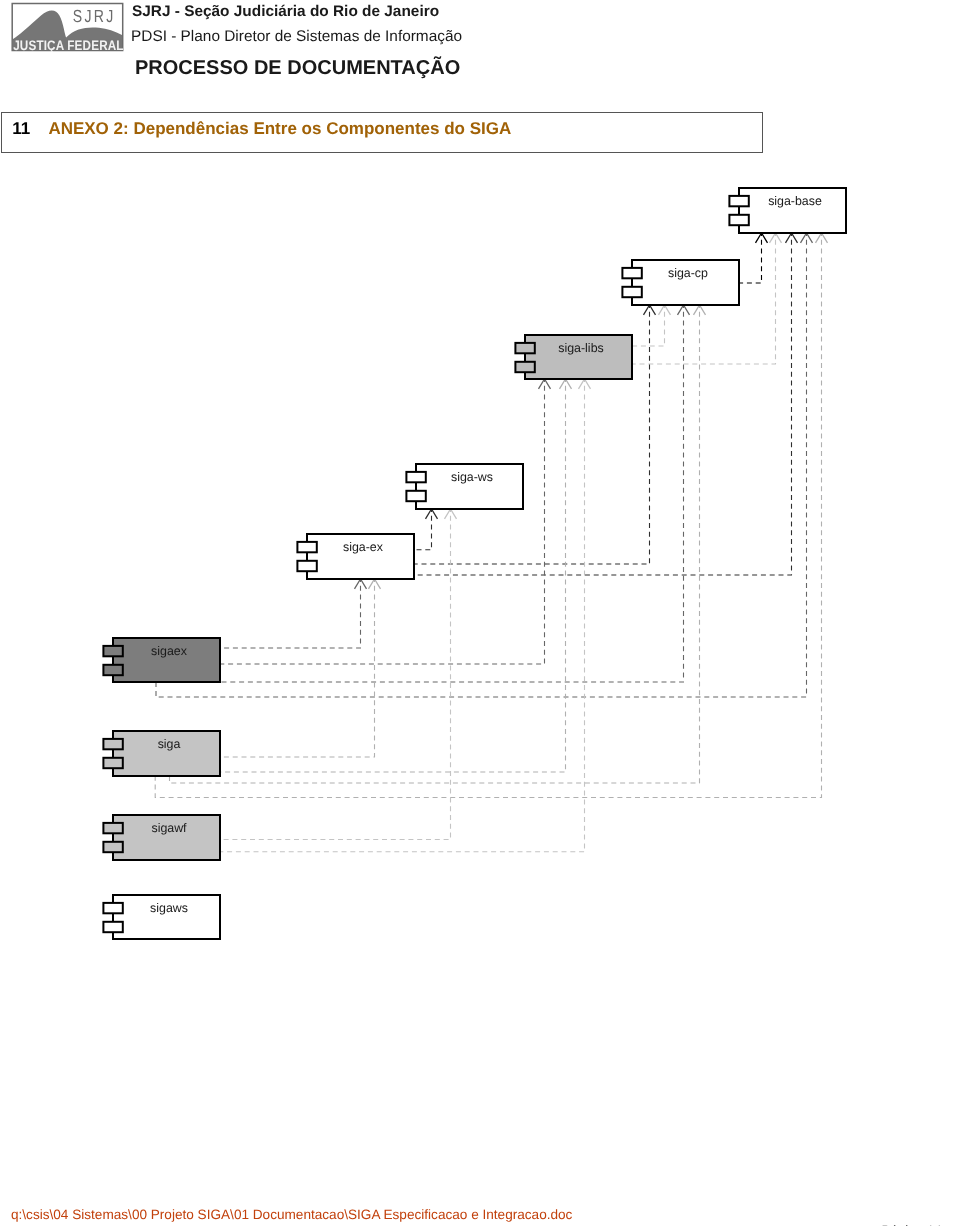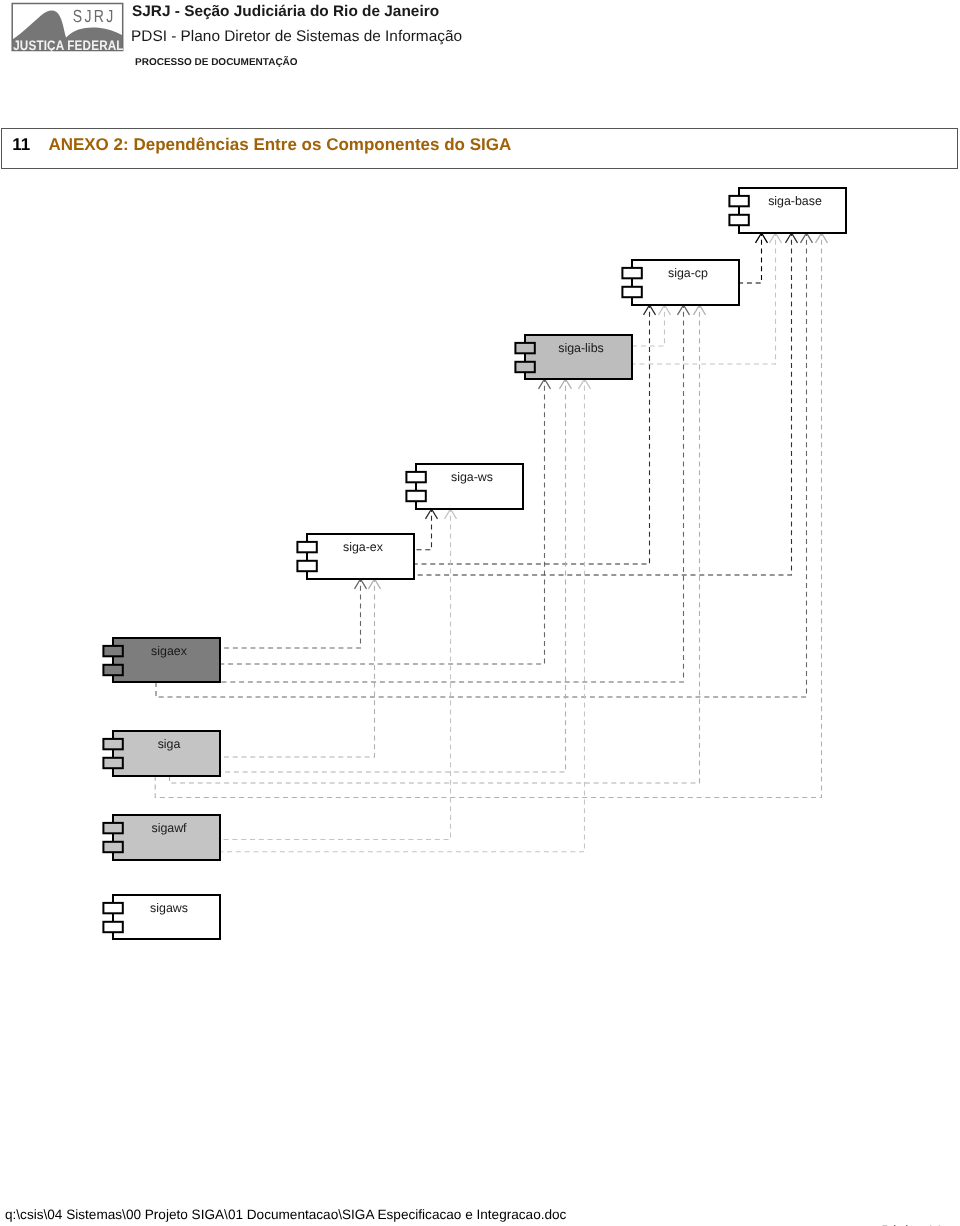--- a/index.html
+++ b/index.html
@@ -4,35 +4,35 @@
 <style>
   html,body{margin:0;padding:0;}
   body{width:960px;height:1226px;background:#ffffff;-webkit-font-smoothing:antialiased;text-rendering:geometricPrecision;
        font-family:"Liberation Sans",sans-serif;overflow:hidden;position:relative;}
 
   
   #header{position:absolute;left:0;top:0;width:960px;height:110px;}
   #logo{position:absolute;left:9.5px;top:1.8px;width:116px;height:50px;}
   #hdr-line1{position:absolute;left:132px;top:3px;font-size:15.4px;font-weight:bold;color:#1a1a1a;white-space:nowrap;letter-spacing:0px;text-align:right;}
   #hdr-line2{position:absolute;left:131px;top:28px;font-size:15.4px;font-weight:normal;color:#1a1a1a;white-space:nowrap;}
-  #hdr-line3{position:absolute;left:135px;top:57px;font-size:10px;font-weight:bold;color:#1a1a1a;white-space:nowrap;}
-
-  
-  #title-box{position:absolute;left:1px;top:128px;width:957px;height:41px;
+  #hdr-line3{position:absolute;left:135px;top:57px;font-size:20px;font-weight:bold;color:#1a1a1a;white-space:nowrap;}
+
+  
+  #title-box{position:absolute;left:1px;top:112px;width:762px;height:41px;
              border:1px solid #555555;box-sizing:border-box;background:#fff;}
   #title-num{position:absolute;left:10.2px;top:5.5px;font-size:17px;font-weight:bold;color:#000;}
   #title-text{position:absolute;left:46.4px;top:5.5px;font-size:17px;font-weight:bold;color:#a16207;white-space:nowrap;}
 
   
   #diagram{position:absolute;left:0;top:168px;width:848px;height:1000px;}
   #diagram svg{display:block;}
 
   
   #footer{position:absolute;left:0;top:1206px;width:960px;height:20px;}
-  #footer-path{position:absolute;left:5px;top:1px;font-size:13.6px;color:#000000;white-space:nowrap;}
+  #footer-path{position:absolute;left:11px;top:1px;font-size:13.6px;color:#c2410c;white-space:nowrap;}
   #footer-page{position:absolute;left:881.4px;top:17px;font-size:13.4px;color:#1a1a1a;white-space:nowrap;}
 </style>
 </head>
 <body>
 
 <div id="header">
   <svg id="logo" viewBox="0 0 116 50" width="116" height="50" xmlns="http://www.w3.org/2000/svg">
     <rect x="2.2" y="1.5" width="110.5" height="47" fill="#ffffff" stroke="#6b6b6b" stroke-width="1.5"></rect>
     <clipPath id="logoclip">
         <rect x="3" y="2.3" width="109" height="45.5"></rect>

